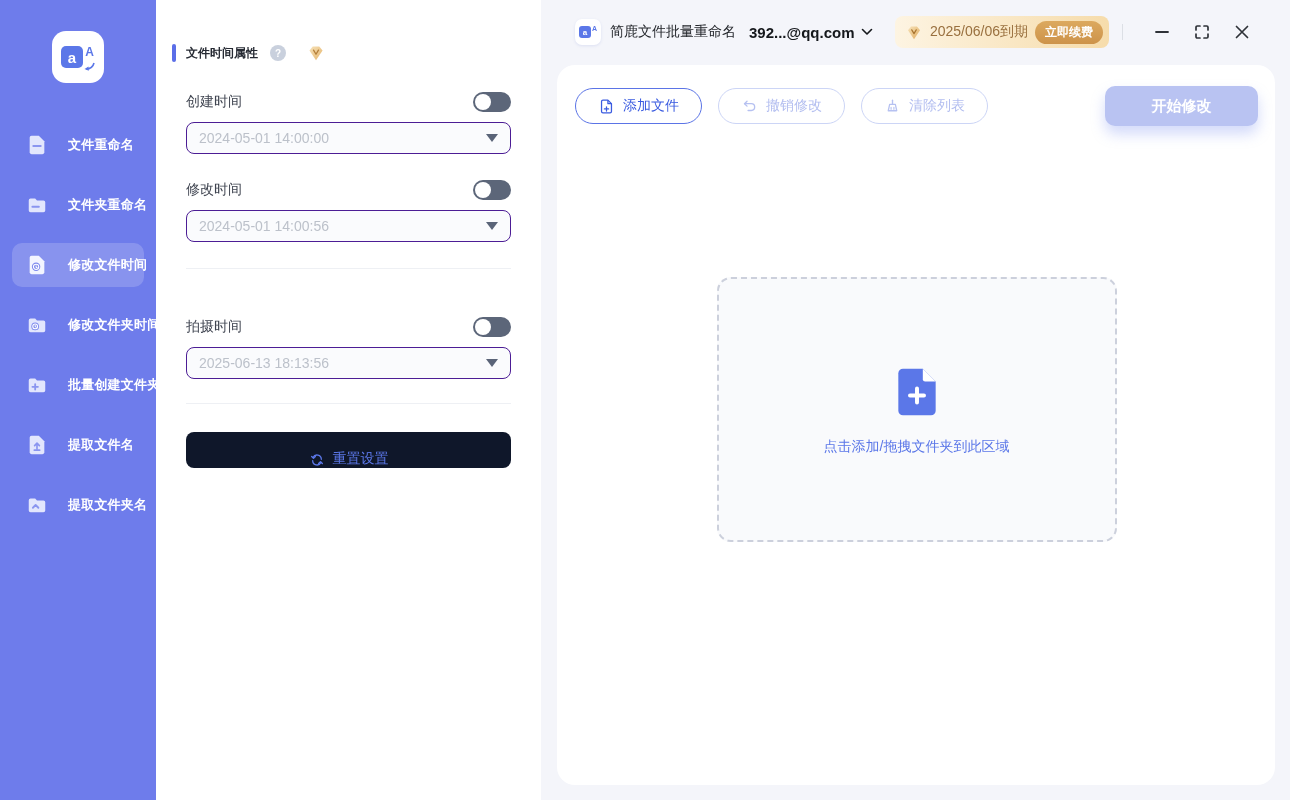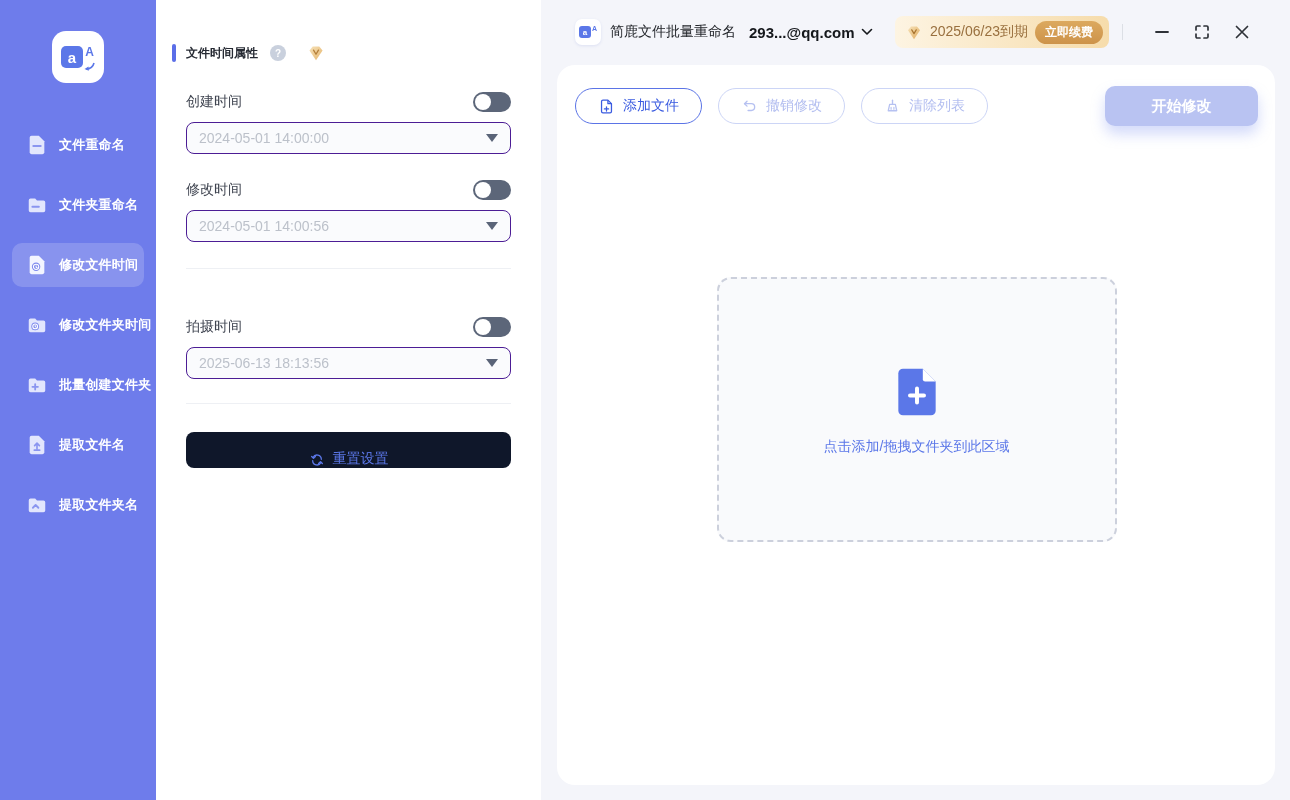--- a/index.html
+++ b/index.html
@@ -25,21 +25,21 @@
     position:absolute; left:9px; top:15px; width:22px; height:22px;
     background:#5b77e8; border-radius:5px; color:#fff;
     font-size:15px; font-weight:700; display:flex; align-items:center; justify-content:center;
   }
   .logo .A-letter {
     position:absolute; right:10px; top:14px; color:#5b77e8; font-size:12px; font-weight:700;
   }
   .logo .arrow { position:absolute; right:9px; bottom:11px; }
   .nav { margin-top:24px; }
   .nav-item {
-    display:flex; align-items:center; gap:11px;
+    display:flex; align-items:center; gap:20px;
     height:44px; margin:16px 12px; padding:0 10px 0 14px;
     border-radius:10px; cursor:pointer;
   }
   .nav-item.selected { background:rgba(255,255,255,0.18); }
   .nav-item .nav-label {
     color:#fff; font-size:13px; font-weight:700; white-space:nowrap; letter-spacing:0.2px;
   }
   .nav-icon { width:22px; height:22px; flex:0 0 22px; }
 
   
@@ -282,40 +282,40 @@
 </div>
 
 <div class="main">
   <div class="titlebar">
     <div class="mini-logo">
       <div class="a-box">a</div>
       <div class="A-letter">A</div>
     </div>
     <span class="app-title">简鹿文件批量重命名</span>
     <div class="account">
-      <span class="account-text">293...@qq.com</span>
+      <span class="account-text">392...@qq.com</span>
       <svg width="12" height="8" viewBox="0 0 12 8">
         <path d="M1.5 1.5L6 6l4.5-4.5" stroke="#15181c" stroke-width="1.6" fill="none" stroke-linecap="round" stroke-linejoin="round"></path>
       </svg>
     </div>
 
     <div class="vip-badge">
       <span style="display:flex;">
         <svg width="18" height="17" viewBox="0 0 24 22">
           <defs>
               <linearGradient id="g2" x1="0" y1="0" x2="1" y2="1">
             <stop offset="0" stop-color="#f7e3ba"></stop>
                 <stop offset="1" stop-color="#e0ab5e"></stop>
           </linearGradient>
             </defs>
           <polygon points="4,8 8,3 16,3 20,8 12,20" fill="url(#g2)"></polygon>
           <path d="M9 7.5l3 5 3-5" stroke="#a8742f" stroke-width="1.6" fill="none" stroke-linecap="round" stroke-linejoin="round"></path>
         </svg>
       </span>
-      <span class="vip-expiry">2025/06/23到期</span>
+      <span class="vip-expiry">2025/06/06到期</span>
       <button class="renew-btn">立即续费</button>
     </div>
 
     <div class="tb-divider"></div>
 
     <div class="win-btn">
       <svg width="16" height="16" viewBox="0 0 16 16">
         <path d="M2 8h12" stroke="#2e3238" stroke-width="1.8" stroke-linecap="round"></path>
       </svg>
     </div>

